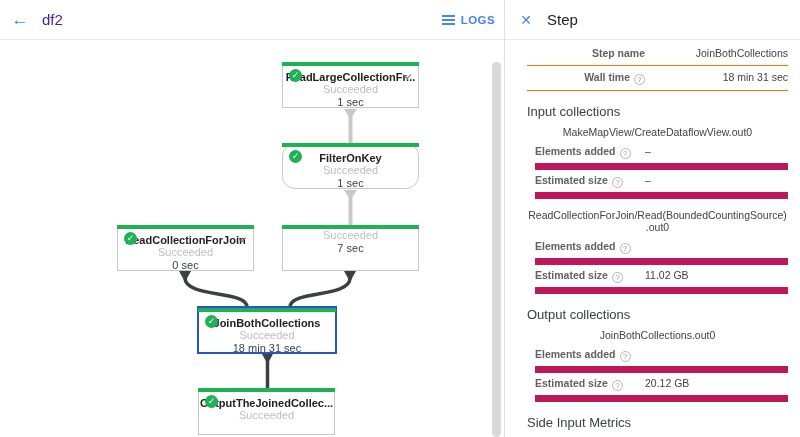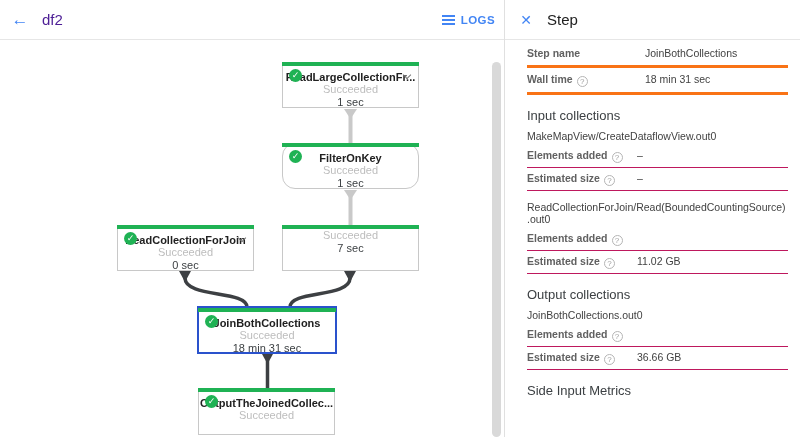--- a/index.html
+++ b/index.html
@@ -42,27 +42,27 @@
   .scroll-thumb { position:absolute; left:492px; top:62px; width:9px; height:375px;
                   background:#d9d9d9; border-radius:5px; }
 
   
   .panel { position:absolute; left:505px; top:0; width:295px; height:437px; background:#fff; }
   .panel-header { height:40px; border-bottom:1px solid #e6e6e6; display:flex; align-items:center; }
   .close-btn { width:42px; text-align:center; color:#4285f4; font-size:14px; cursor:pointer; }
   .panel-title { font-size:15px; color:#212121; }
   .panel-body { padding:2px 12px 0 22px; font-size:10.5px; color:#424242; }
 
-  .prow { display:flex; padding:5px 0; border-bottom:3px solid #f97316; }
+  .prow { display:flex; padding:5px 0; border-bottom:1px solid #f97316;text-align:right; }
   .prow .plabel { width:118px; font-weight:bold; color:#616161; flex-shrink:0; }
   .prow .pvalue { flex:1; color:#424242; overflow-wrap:anywhere; line-height:13px; }
 
   .section-h { font-size:13px; color:#3c4043; margin:13px 0 7px 0; }
-  .coll-name { font-size:10.5px; color:#424242; margin:4px 0 3px 0; overflow-wrap:anywhere; }
-  .metric { display:flex; padding:4px 0; border-bottom:1px solid #be185d; }
+  .coll-name { font-size:10.5px; color:#424242; margin:4px 0 3px 0; overflow-wrap:anywhere;text-align:center; }
+  .metric { display:flex; padding:4px 0; border-bottom:7px solid #be185d; margin-left:8px; }
   .metric .plabel { width:110px; font-weight:bold; color:#616161; flex-shrink:0; }
   .metric .pvalue { flex:1; }
   .group { margin-bottom:10px; }
 
   .help { display:inline-block; width:11px; height:11px; border:1px solid #b5b5b5; border-radius:50%;
           color:#9e9e9e; font-size:8px; line-height:10px; text-align:center; font-weight:normal;
           margin-left:4px; vertical-align:-1px; cursor:pointer; }
   .help::after { content:"?"; }
 </style>
 </head>
@@ -217,21 +217,21 @@
         <div class="coll-name">JoinBothCollections.out0</div>
         <div class="metric">
           <div class="plabel">
             <span>Elements added</span><span class="help"></span>
           </div>
         </div>
         <div class="metric">
           <div class="plabel">
             <span>Estimated size</span><span class="help"></span>
           </div>
-          <div class="pvalue">36.66 GB</div>
+          <div class="pvalue">20.12 GB</div>
         </div>
       </div>
 
       <div class="section-h" style="margin-bottom:2px;">Side Input Metrics</div>
 
     </div>
   </div>
 </div>
 
 </body></html>

